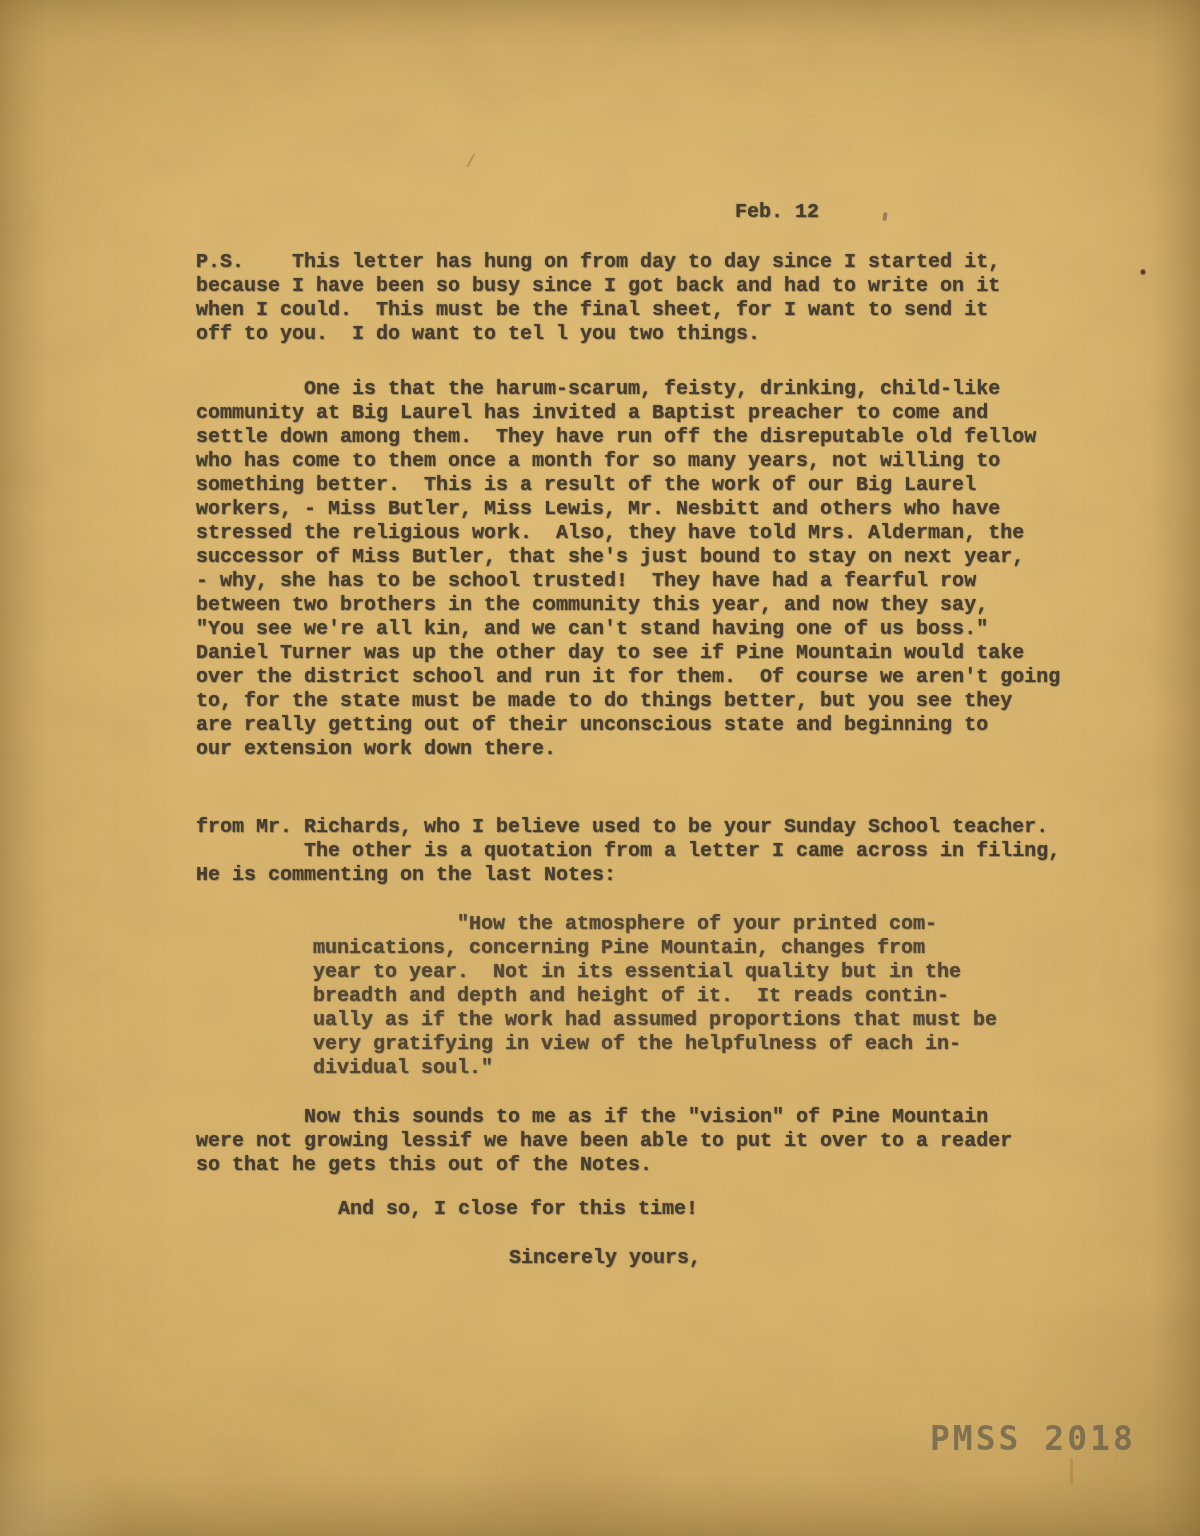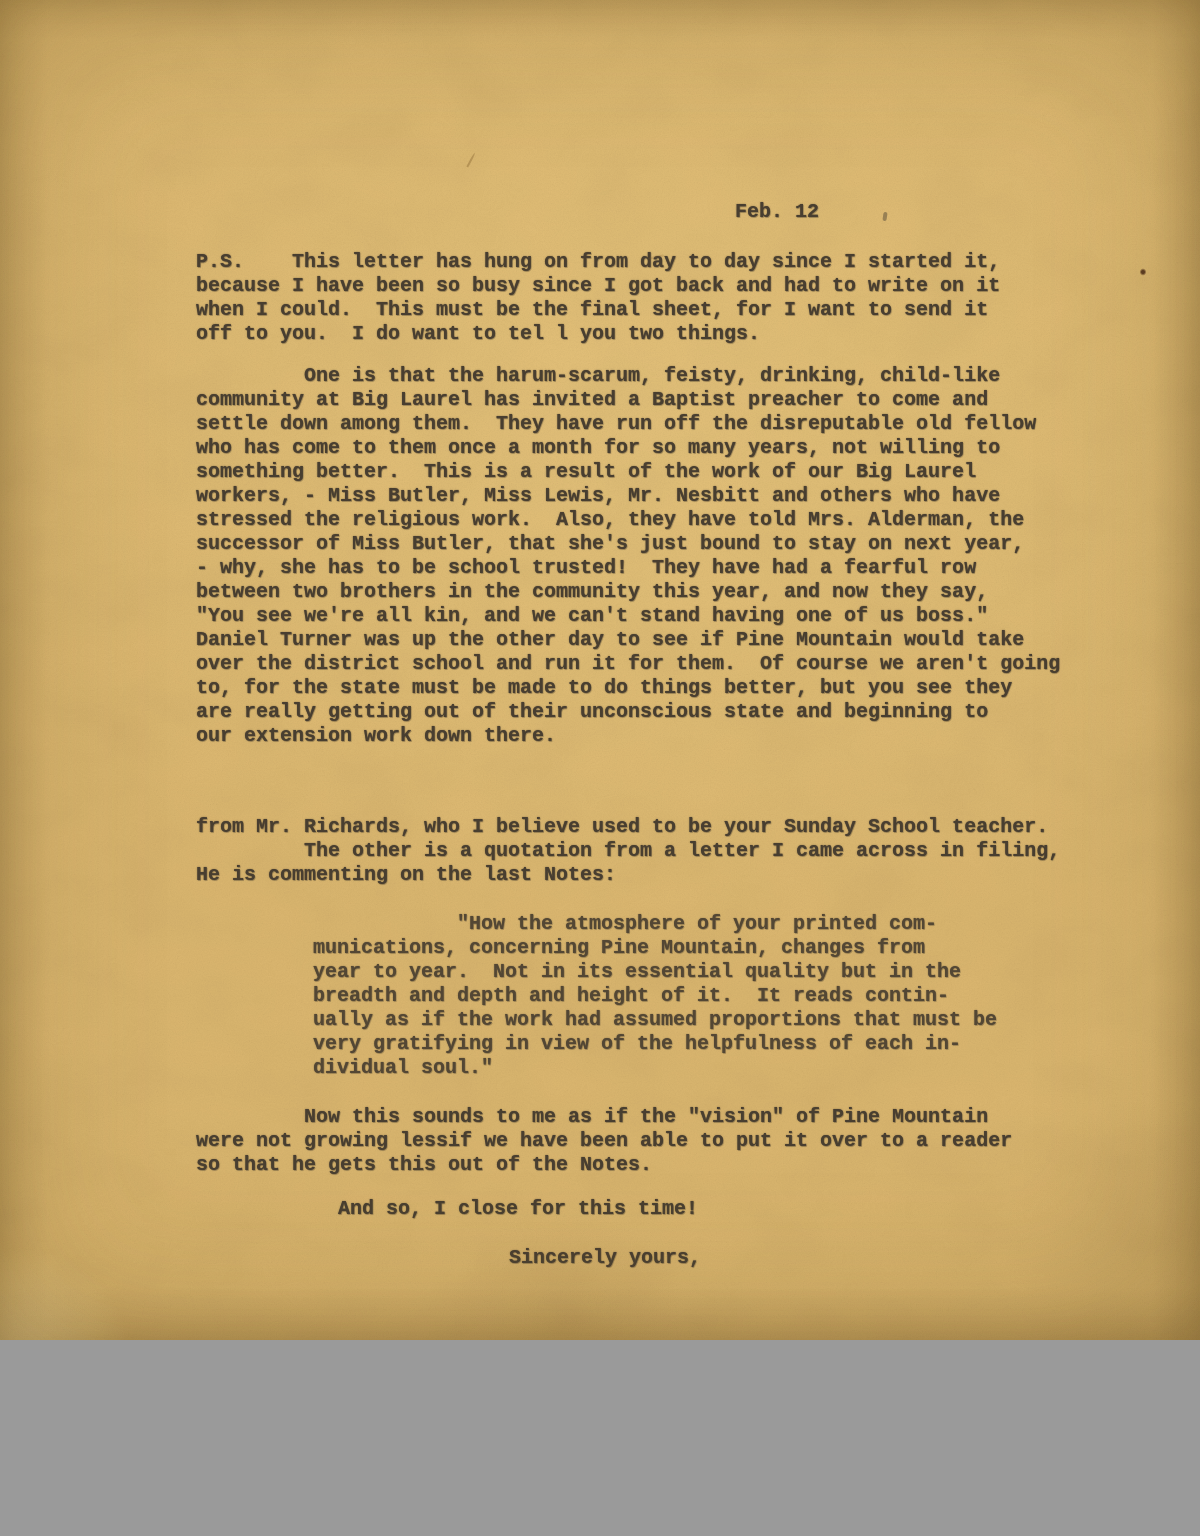--- a/index.html
+++ b/index.html
@@ -1,18 +1,18 @@
 <!DOCTYPE html>
 <html><head>
 <meta charset="utf-8">
 <style>
   html,body{margin:0;padding:0;background:#9a9a9a;}
   .page{
     position:relative;
-    width:1200px;height:1340px;
+    width:1200px;height:1536px;
     overflow:hidden;
     background:
       radial-gradient(circle 150px at 2% 101%, rgba(243,224,165,0.45), rgba(243,224,165,0) 70%),
       radial-gradient(circle 160px at 47% 99%, rgba(130,100,50,0.14), rgba(130,100,50,0) 75%),
       radial-gradient(circle 200px at 96% 93%, rgba(130,100,50,0.12), rgba(130,100,50,0) 75%),
       linear-gradient(90deg, rgba(115,88,40,0.20) 0%, rgba(115,88,40,0) 4%, rgba(115,88,40,0) 96%, rgba(115,88,40,0.24) 100%),
       linear-gradient(0deg, rgba(110,82,36,0.22) 0%, rgba(110,82,36,0) 4%, rgba(110,82,36,0) 97%, rgba(110,82,36,0.14) 100%),
       radial-gradient(ellipse 950px 720px at 54% 32%, rgba(236,203,130,0.55), rgba(236,203,130,0) 75%),
       radial-gradient(ellipse 1500px 1200px at 50% 46%, #dcb76f 50%, #cfab62 84%, #bd9a53 100%);
     background-color:#d8b36a;
@@ -28,21 +28,21 @@
   .line{
     white-space:pre;
     font:700 20px/24px "Liberation Mono","DejaVu Sans Mono",monospace;
     color:#483e30;
     text-shadow:0 0 1.3px rgba(72,62,48,0.85), 0.7px 0.6px 0 rgba(72,62,48,0.30);
     letter-spacing:0;
   }
   .faded{opacity:0.92;}
   .date-block{left:735px;top:200px;}
   .ps-block{top:250px;}
-  .laurel-block{top:364px;}
+  .laurel-block{top:377px;}
   .qintro-block{top:815px;}
   .quote-block{left:313px;top:912px;}
   .vision-block{top:1105px;}
   .closing-block{left:330px;top:1197px;margin-left:8px;}
   .signature-block{left:509px;top:1246px;}
   .watermark{
     position:absolute;left:930px;top:1421px;
     font:700 33px/36px "DejaVu Sans Mono","Liberation Mono",monospace;
     letter-spacing:3px;color:#6f6550;opacity:0.8;
     filter:blur(0.4px);

